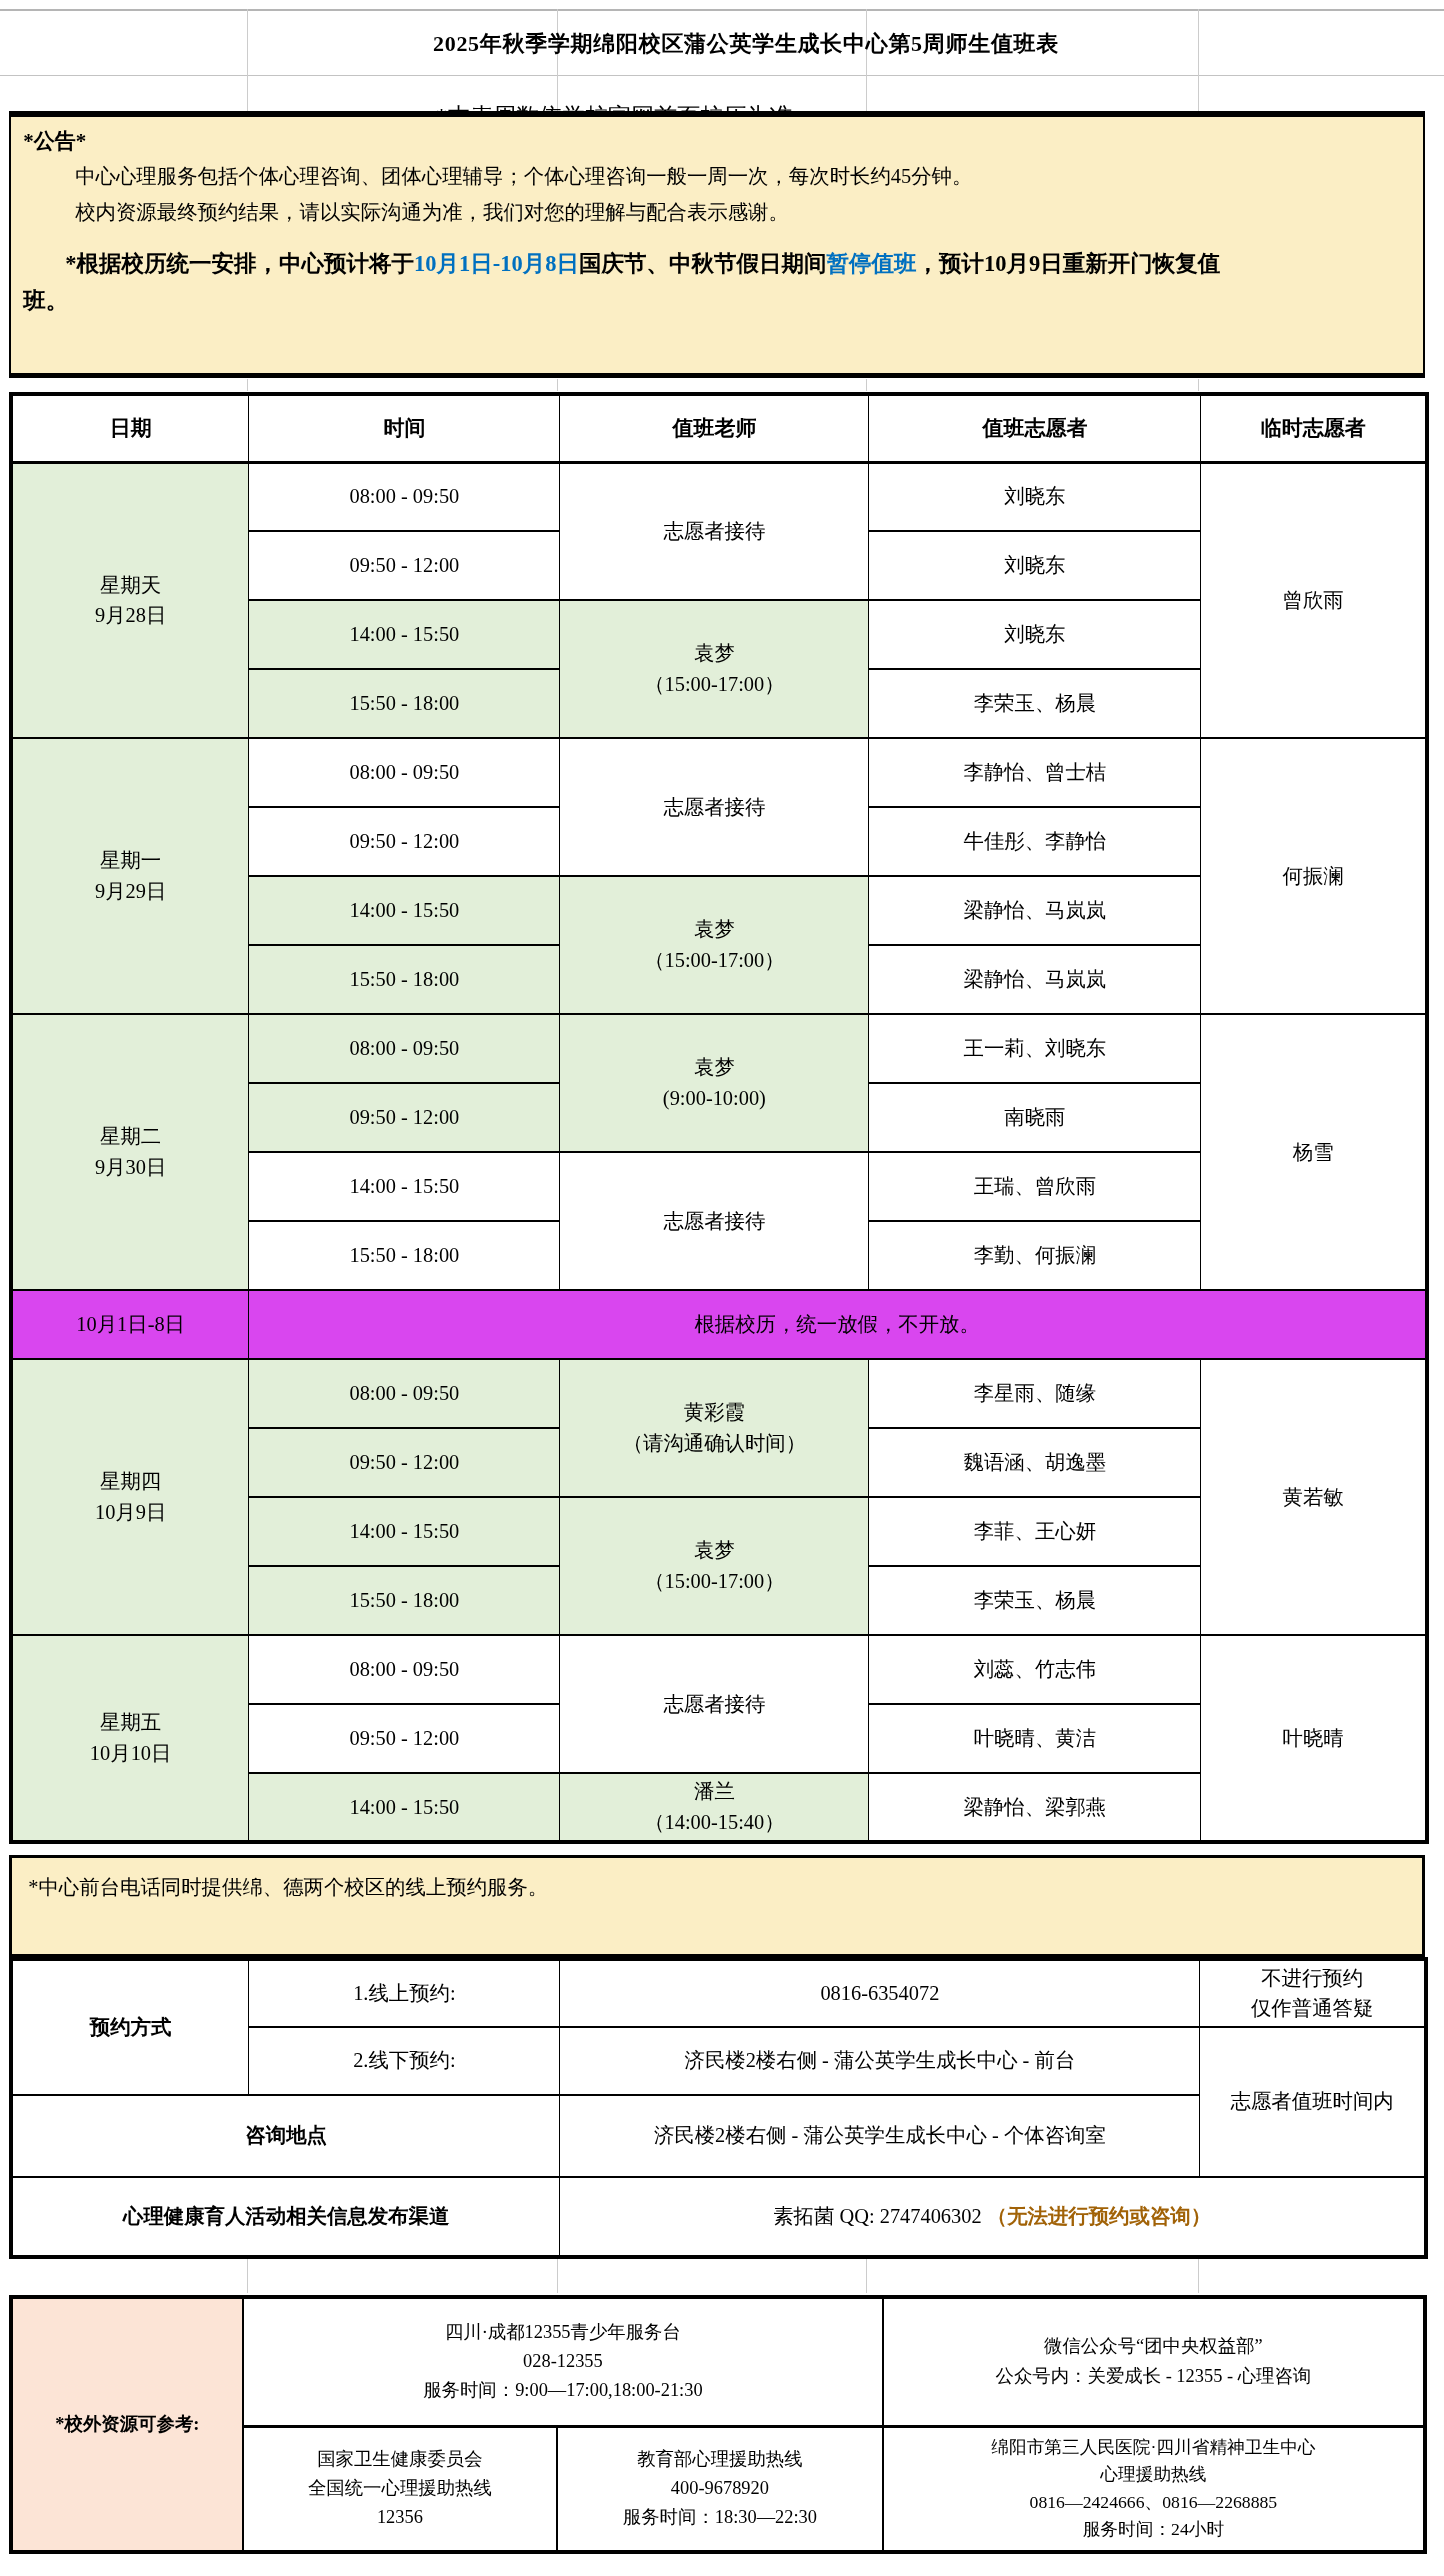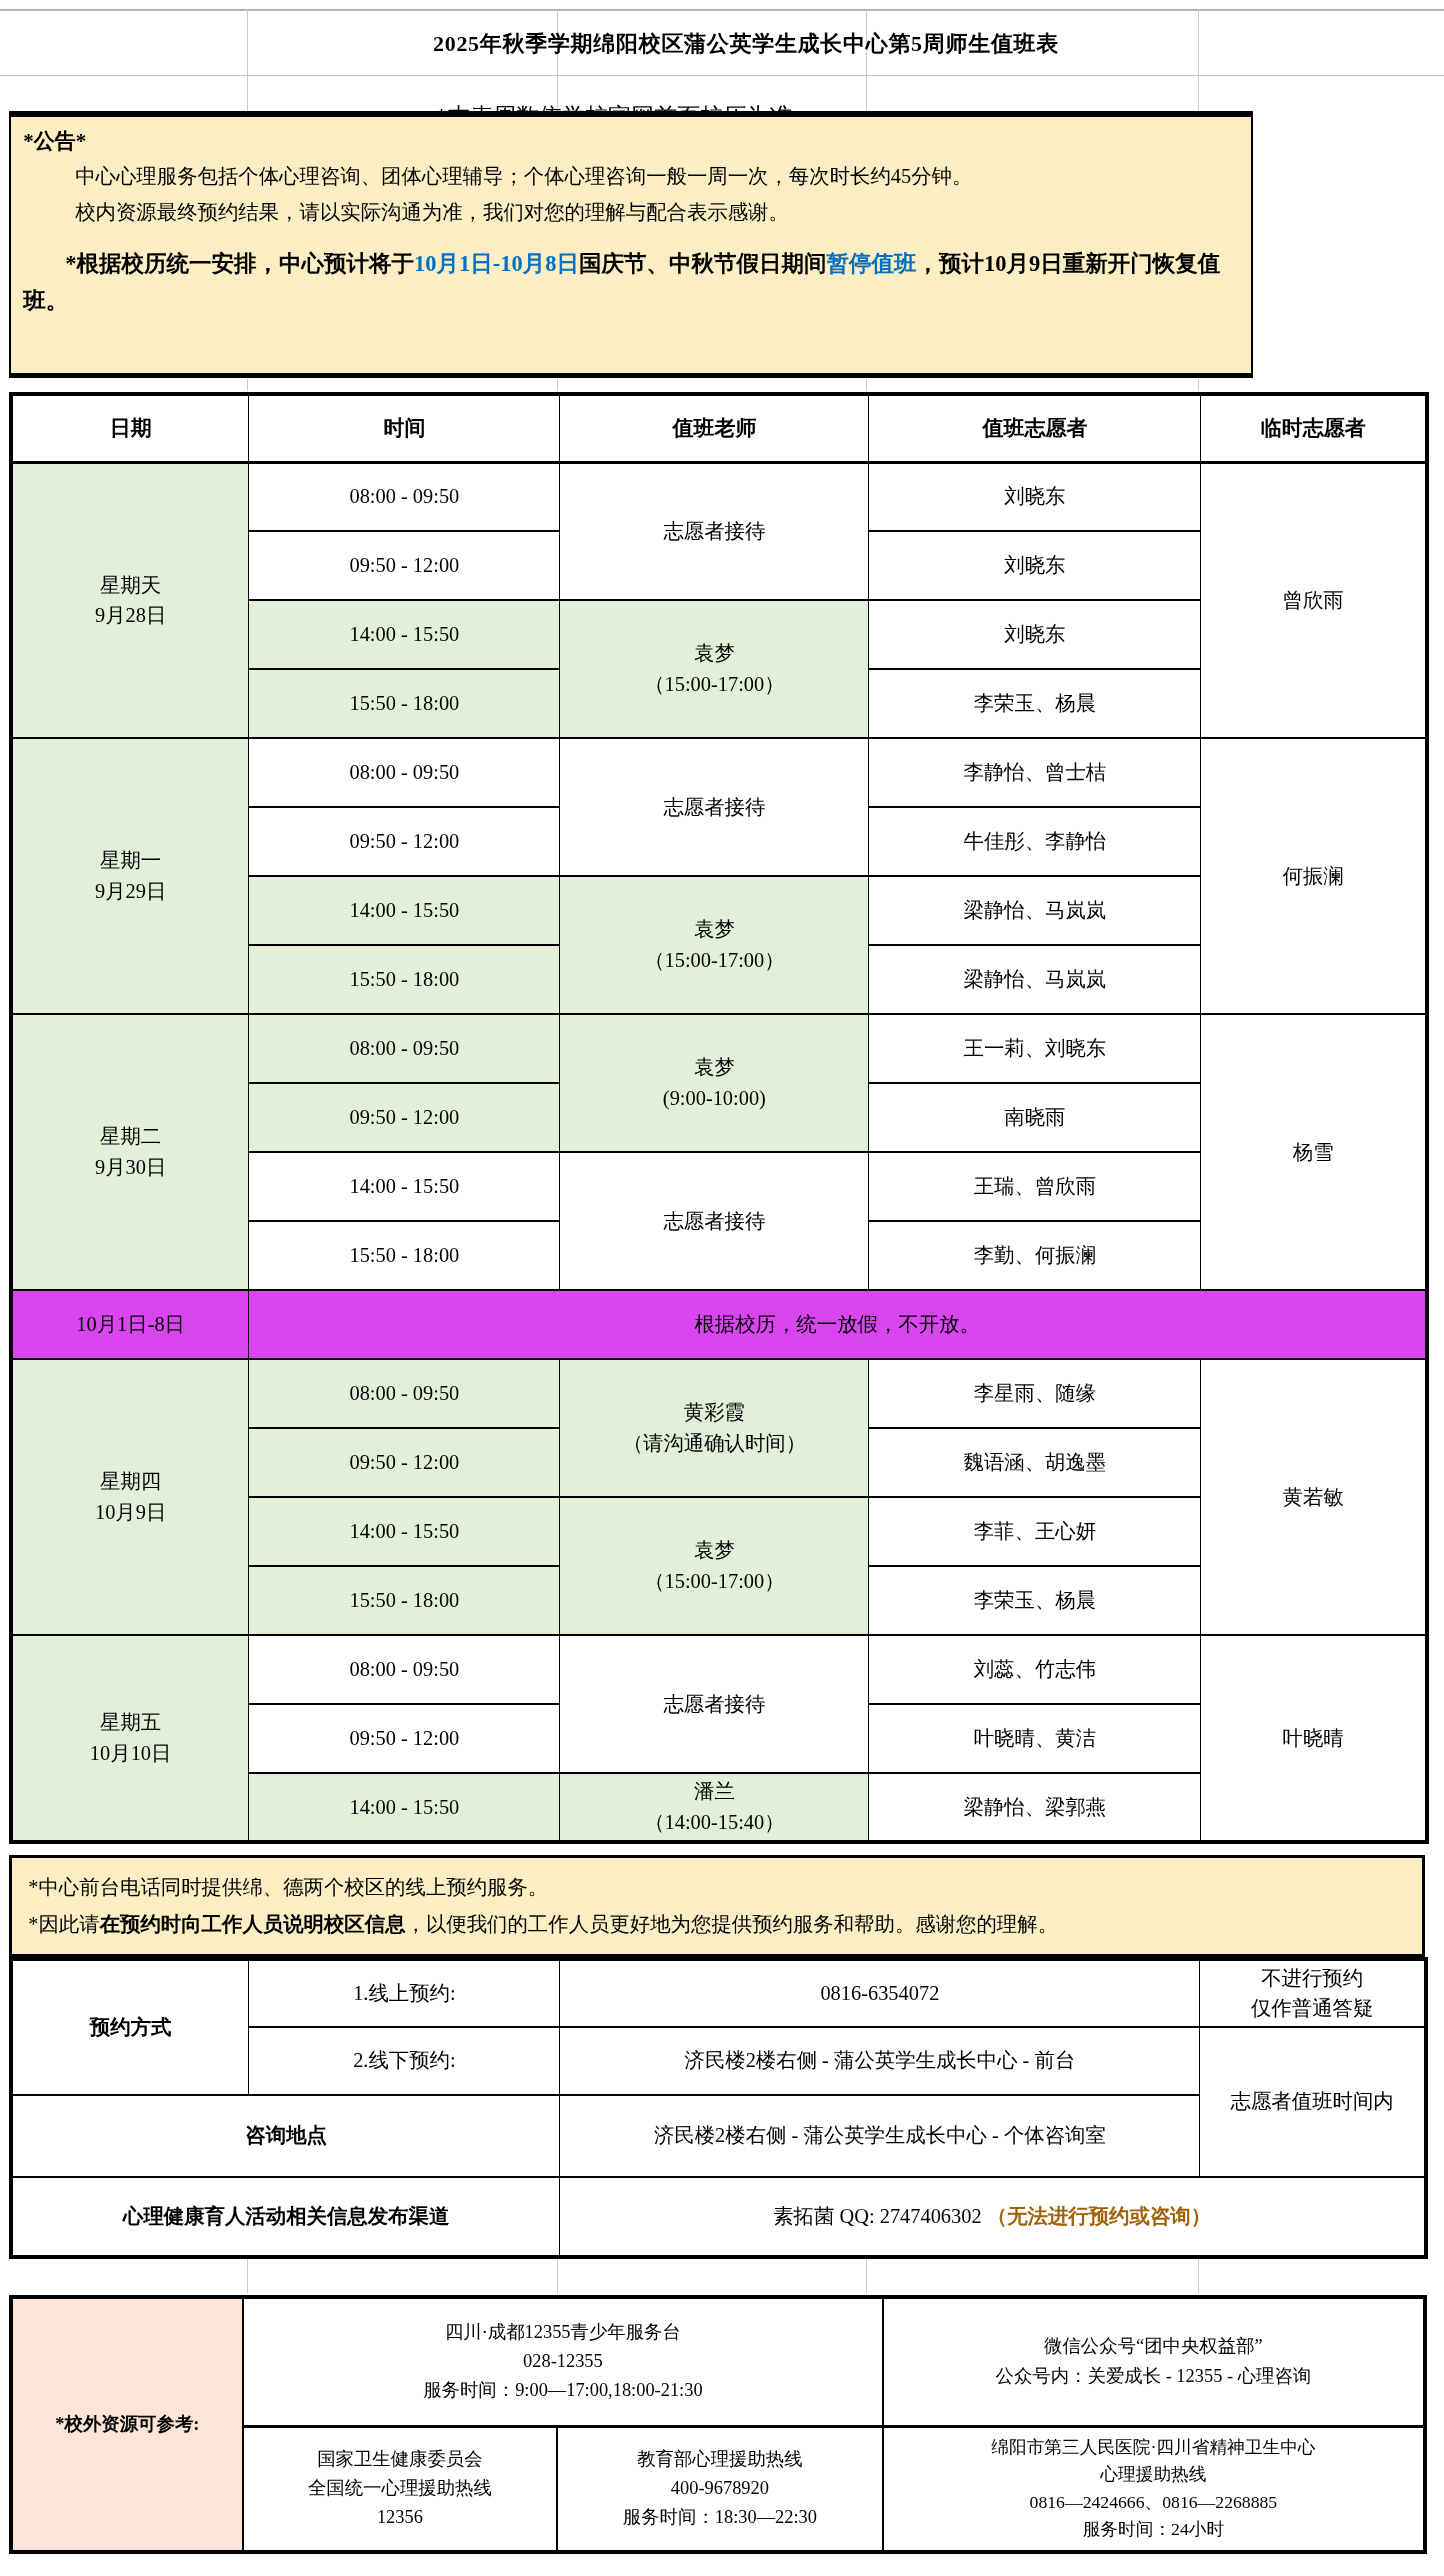--- a/index.html
+++ b/index.html
@@ -8,21 +8,21 @@
   
   .hline{position:absolute;left:0;width:1444px;background:#c3c3c3;height:1.4px;}
   .vline{position:absolute;width:1.4px;background:#cccccc;}
   
   .doc-title{position:absolute;left:0;top:11px;width:1444px;height:65px;
     display:flex;align-items:center;justify-content:center;
     font-size:22px;font-weight:bold;letter-spacing:0.7px;padding-left:24px;}
   .doc-subtitle{position:absolute;left:0;top:76px;width:1228px;height:34px;
     display:flex;align-items:center;justify-content:center;font-size:23px;margin-top:23px;}
   
-  .announce{position:absolute;left:8.9px;top:111px;width:1244px;height:267px;
+  .announce{position:absolute;left:8.9px;top:111px;width:1416px;height:267px;
     box-sizing:border-box;background:#FBEEC5;border:2.7px solid #000;
     border-top-width:6.1px;border-bottom-width:5.5px;padding:6.8px 15px 0 12.3px;}
   .an-head{font-size:21px;font-weight:bold;line-height:34px;}
   .an-line{font-size:20.4px;line-height:36px;padding-left:52px;}
   .an-p2{margin-top:15px;font-size:22.5px;font-weight:bold;line-height:37px;text-indent:42px;}
   .blu{color:#0070C0;}
   .red{color:#a16207;font-weight:bold;}
   b.inb{font-weight:bold;}
   
   table{border-collapse:collapse;table-layout:fixed;}
@@ -240,21 +240,20 @@
           <div>潘兰</div>
           <div class="note">（14:00-15:40）</div>
         </td>
       <td>梁静怡、梁郭燕</td>
     </tr>
   </tbody>
 </table>
 
 <div class="note2">
   <div class="n2-line">*中心前台电话同时提供绵、德两个校区的线上预约服务。</div>
-  <div class="n2-line"><span>*因此请</span><b class="inb">在预约时向工作人员说明校区信息</b><span>，以便我们的工作人员更好地为您提供预约服务和帮助。感谢您的理解。</span></div>
 </div>
 
 <table class="book">
   <colgroup>
       <col style="width:238px">
       <col style="width:311px">
       <col style="width:640px">
       <col style="width:226px">
     </colgroup>
   <tbody>

